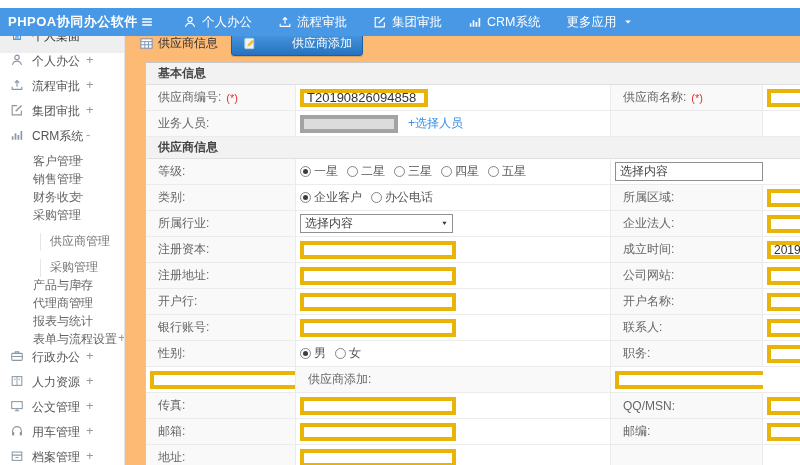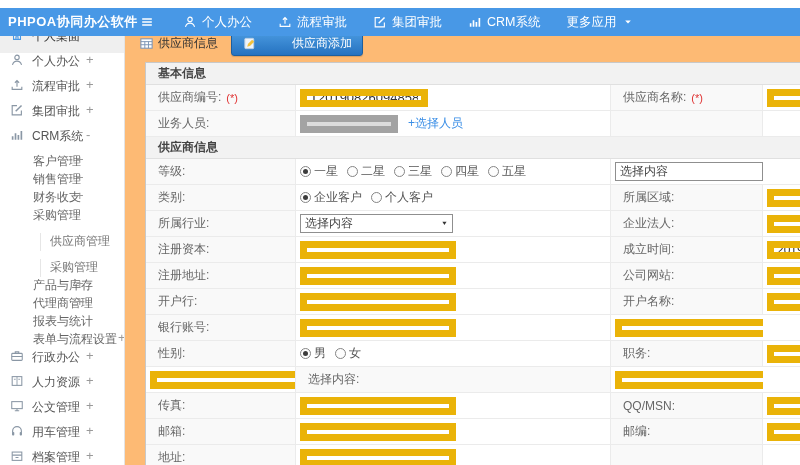--- a/index.html
+++ b/index.html
@@ -39,21 +39,21 @@
 
   
   .form-wrap { margin:4px 0 0 20px; width:800px; background:#fff; border:1px solid #c8c8c8; }
   .sec-h { height:22px; background:#f2f2f2; border-bottom:1px solid #e0e0e0; display:flex; align-items:center; padding-left:12px; font-weight:bold; color:#444; }
   .frow { display:grid; grid-template-columns:150px 315px 152px 1fr; height:26px; border-bottom:1px solid #ebebeb; }
   .cell { display:flex; align-items:center; padding-left:12px; overflow:hidden; border-right:1px solid #ebebeb; white-space:nowrap; }
   .cell:last-child { border-right:none; }
   .lab { background:#f9f9f9; color:#666; }
   .req { color:#e03333; font-size:11px; margin-left:5px; }
   .cell.inp { padding-left:4px; background:#fff; }
-  .ti { height:18px; width:156px; border:7px solid #eab308; background:#fff; padding:0 3px; font:12px "Liberation Sans",sans-serif; color:#333; }
+  .ti { height:18px; width:156px; border:4px solid #eab308; background:#fff; padding:0 3px; font:12px "Liberation Sans",sans-serif; color:#333; }
   .ti.w130 { width:128px; font-size:13px; }
   .ti.dis { width:98px; background:#dcdcdc; border-color:#a3a3a3; }
   .lnk { color:#3a8ee6; margin-left:10px; cursor:pointer; text-decoration:none; }
   .sel { width:153px; height:19px; border:1px solid #8f8f8f; background:#fff; display:inline-flex; align-items:center; justify-content:space-between; padding:0 4px; color:#444; cursor:pointer; }
   .sel .ar { font-size:7px; color:#333; transform:scaleY(.8); }
   .ropt { display:inline-flex; align-items:center; margin-right:9px; cursor:pointer; color:#555; }
   .radio { width:11px; height:11px; border:1px solid #858585; border-radius:50%; background:#fdfdfd; display:inline-block; position:relative; margin-right:3px; flex:none; }
   .radio.on::after { content:""; position:absolute; left:2px; top:2px; width:5px; height:5px; border-radius:50%; background:#3c3c3c; }
 </style>
 </head>
@@ -349,21 +349,21 @@
           <span>类别:</span>
           <span class="req"></span>
         </div>
         <div class="cell inp">
           <span class="ropt">
             <span class="radio on"></span>
             <span>企业客户</span>
           </span>
           <span class="ropt">
             <span class="radio"></span>
-            <span>个人客户</span>
+            <span>办公电话</span>
           </span>
         </div>
         <div class="cell lab">
           <span>所属区域:</span>
           <span class="req"></span>
         </div>
         <div class="cell inp">
           <input type="text" class="ti" value="" style="">
         </div>
       </div>
@@ -435,20 +435,24 @@
         </div>
       </div>
       <div class="frow">
         <div class="cell lab">
           <span>银行账号:</span>
           <span class="req"></span>
         </div>
         <div class="cell inp">
           <input type="text" class="ti" value="" style="">
         </div>
+        <div class="cell lab">
+          <span>联系人:</span>
+          <span class="req"></span>
+        </div>
         <div class="cell inp">
           <input type="text" class="ti" value="" style="">
         </div>
       </div>
       <div class="frow">
         <div class="cell lab">
           <span>性别:</span>
           <span class="req"></span>
         </div>
         <div class="cell inp">
@@ -467,21 +471,21 @@
         </div>
         <div class="cell inp">
           <input type="text" class="ti" value="" style="">
         </div>
       </div>
       <div class="frow">
         <div class="cell inp">
           <input type="text" class="ti" value="" style="">
         </div>
         <div class="cell lab">
-          <span>选择内容:</span>
+          <span>供应商添加:</span>
           <span class="req"></span>
         </div>
         <div class="cell inp">
           <input type="text" class="ti" value="" style="">
         </div>
       </div>
       <div class="frow">
         <div class="cell lab">
           <span>传真:</span>
           <span class="req"></span>

